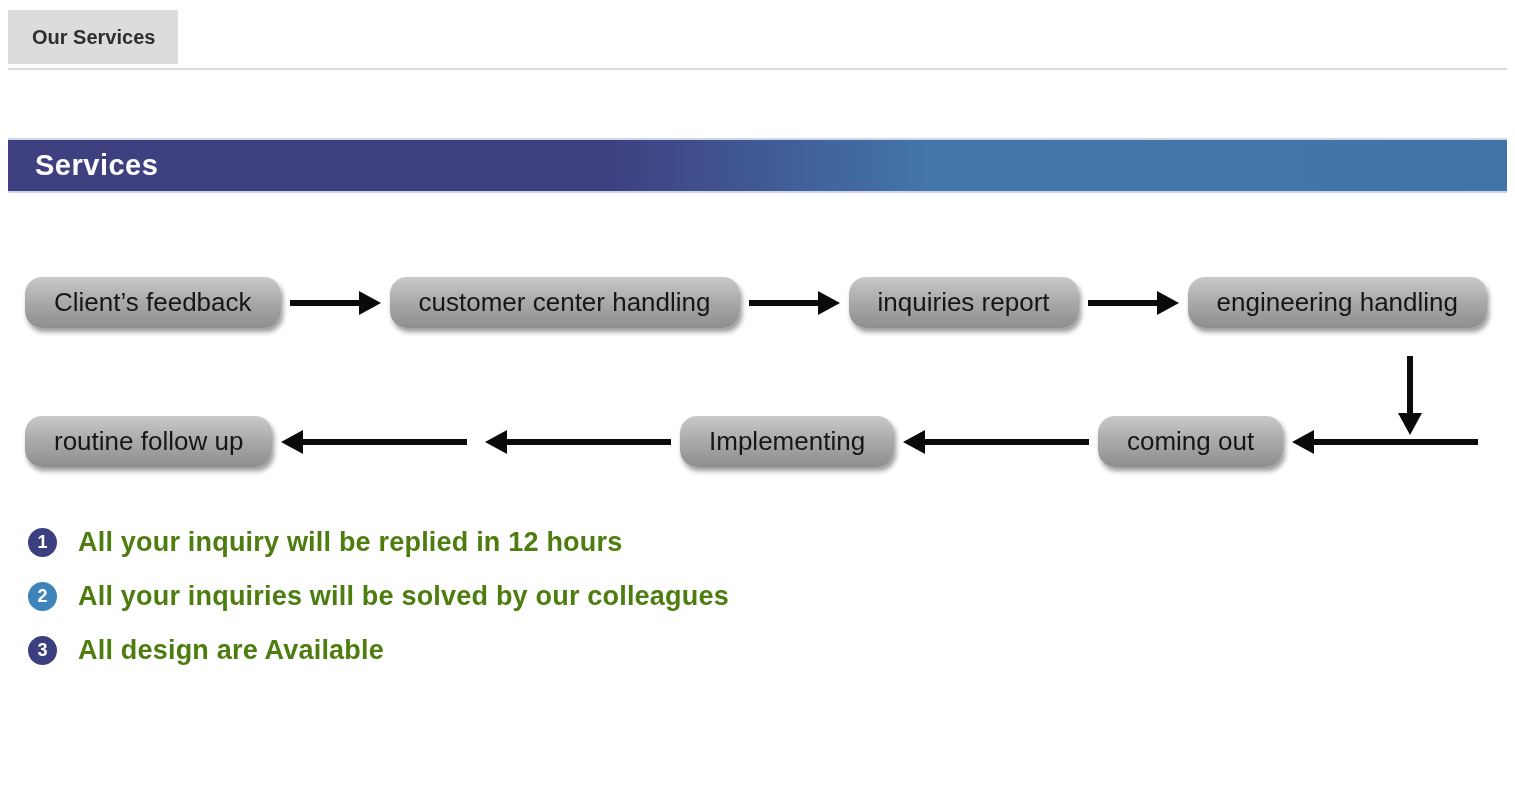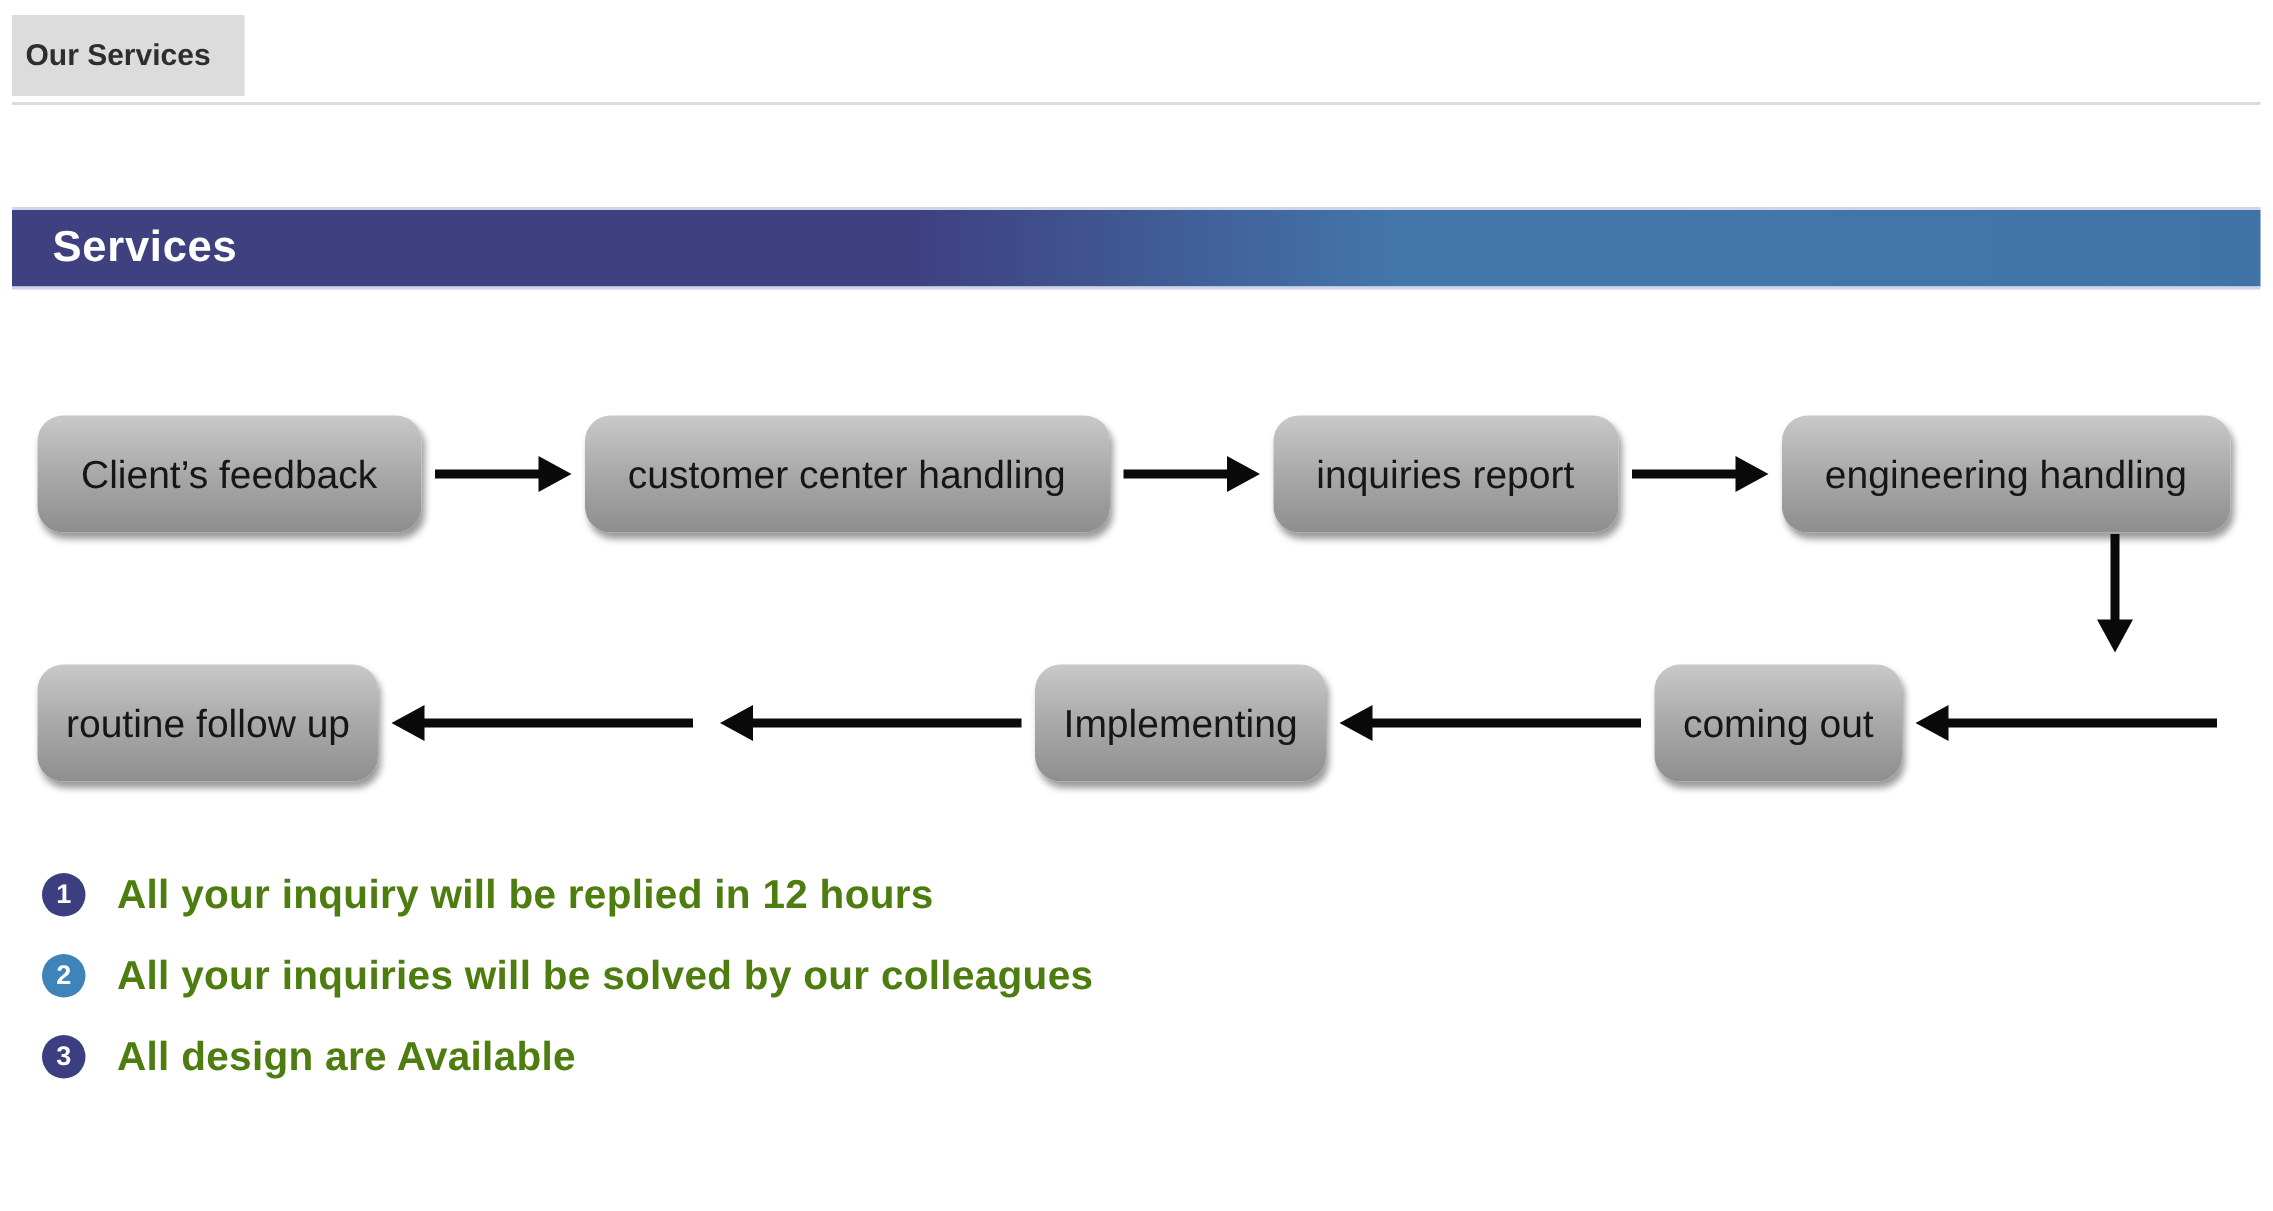--- a/index.html
+++ b/index.html
@@ -9,21 +9,21 @@
     font-family:"Liberation Sans", sans-serif;
     overflow:hidden;
     position:relative;
   }
 
   
   .tab {
     display:inline-block;
     margin:10px 0 0 8px;
     background:#dcdcdc;
-    padding:16px 23px 15px 9px;
+    padding:16px 23px 15px 24px;
     font-size:20px;
     font-weight:bold;
     color:#2e2e2e;
   }
   .divider {
     margin:4px 8px 0 8px;
     height:2px;
     background:#dcdcdc;
   }
 
@@ -53,29 +53,29 @@
   .frow {
     display:flex;
     align-items:center;
   }
   .fbox {
     background:linear-gradient(180deg,#c9c9c9 0%,#aaaaaa 48%,#8e8e8e 100%);
     border-radius:17px;
     box-shadow:2px 4px 5px rgba(0,0,0,0.40);
     color:#161616;
     font-size:26px;
-    height:78px;
+    height:51px;
     padding:0 29px;
     display:flex;
     align-items:center;
     justify-content:center;
     white-space:nowrap;
   }
   .row2 { margin-top:88px; }
-  .row2 .fbox { padding:0 19px; }
+  .row2 .fbox { padding:0 29px; }
 
   
   .harrow {
     flex:1 1 0;
     min-width:66px;
     margin:0 9px;
     display:flex;
     align-items:center;
   }
   .harrow .shaft { flex:1; height:6px; background:#0a0a0a; }

